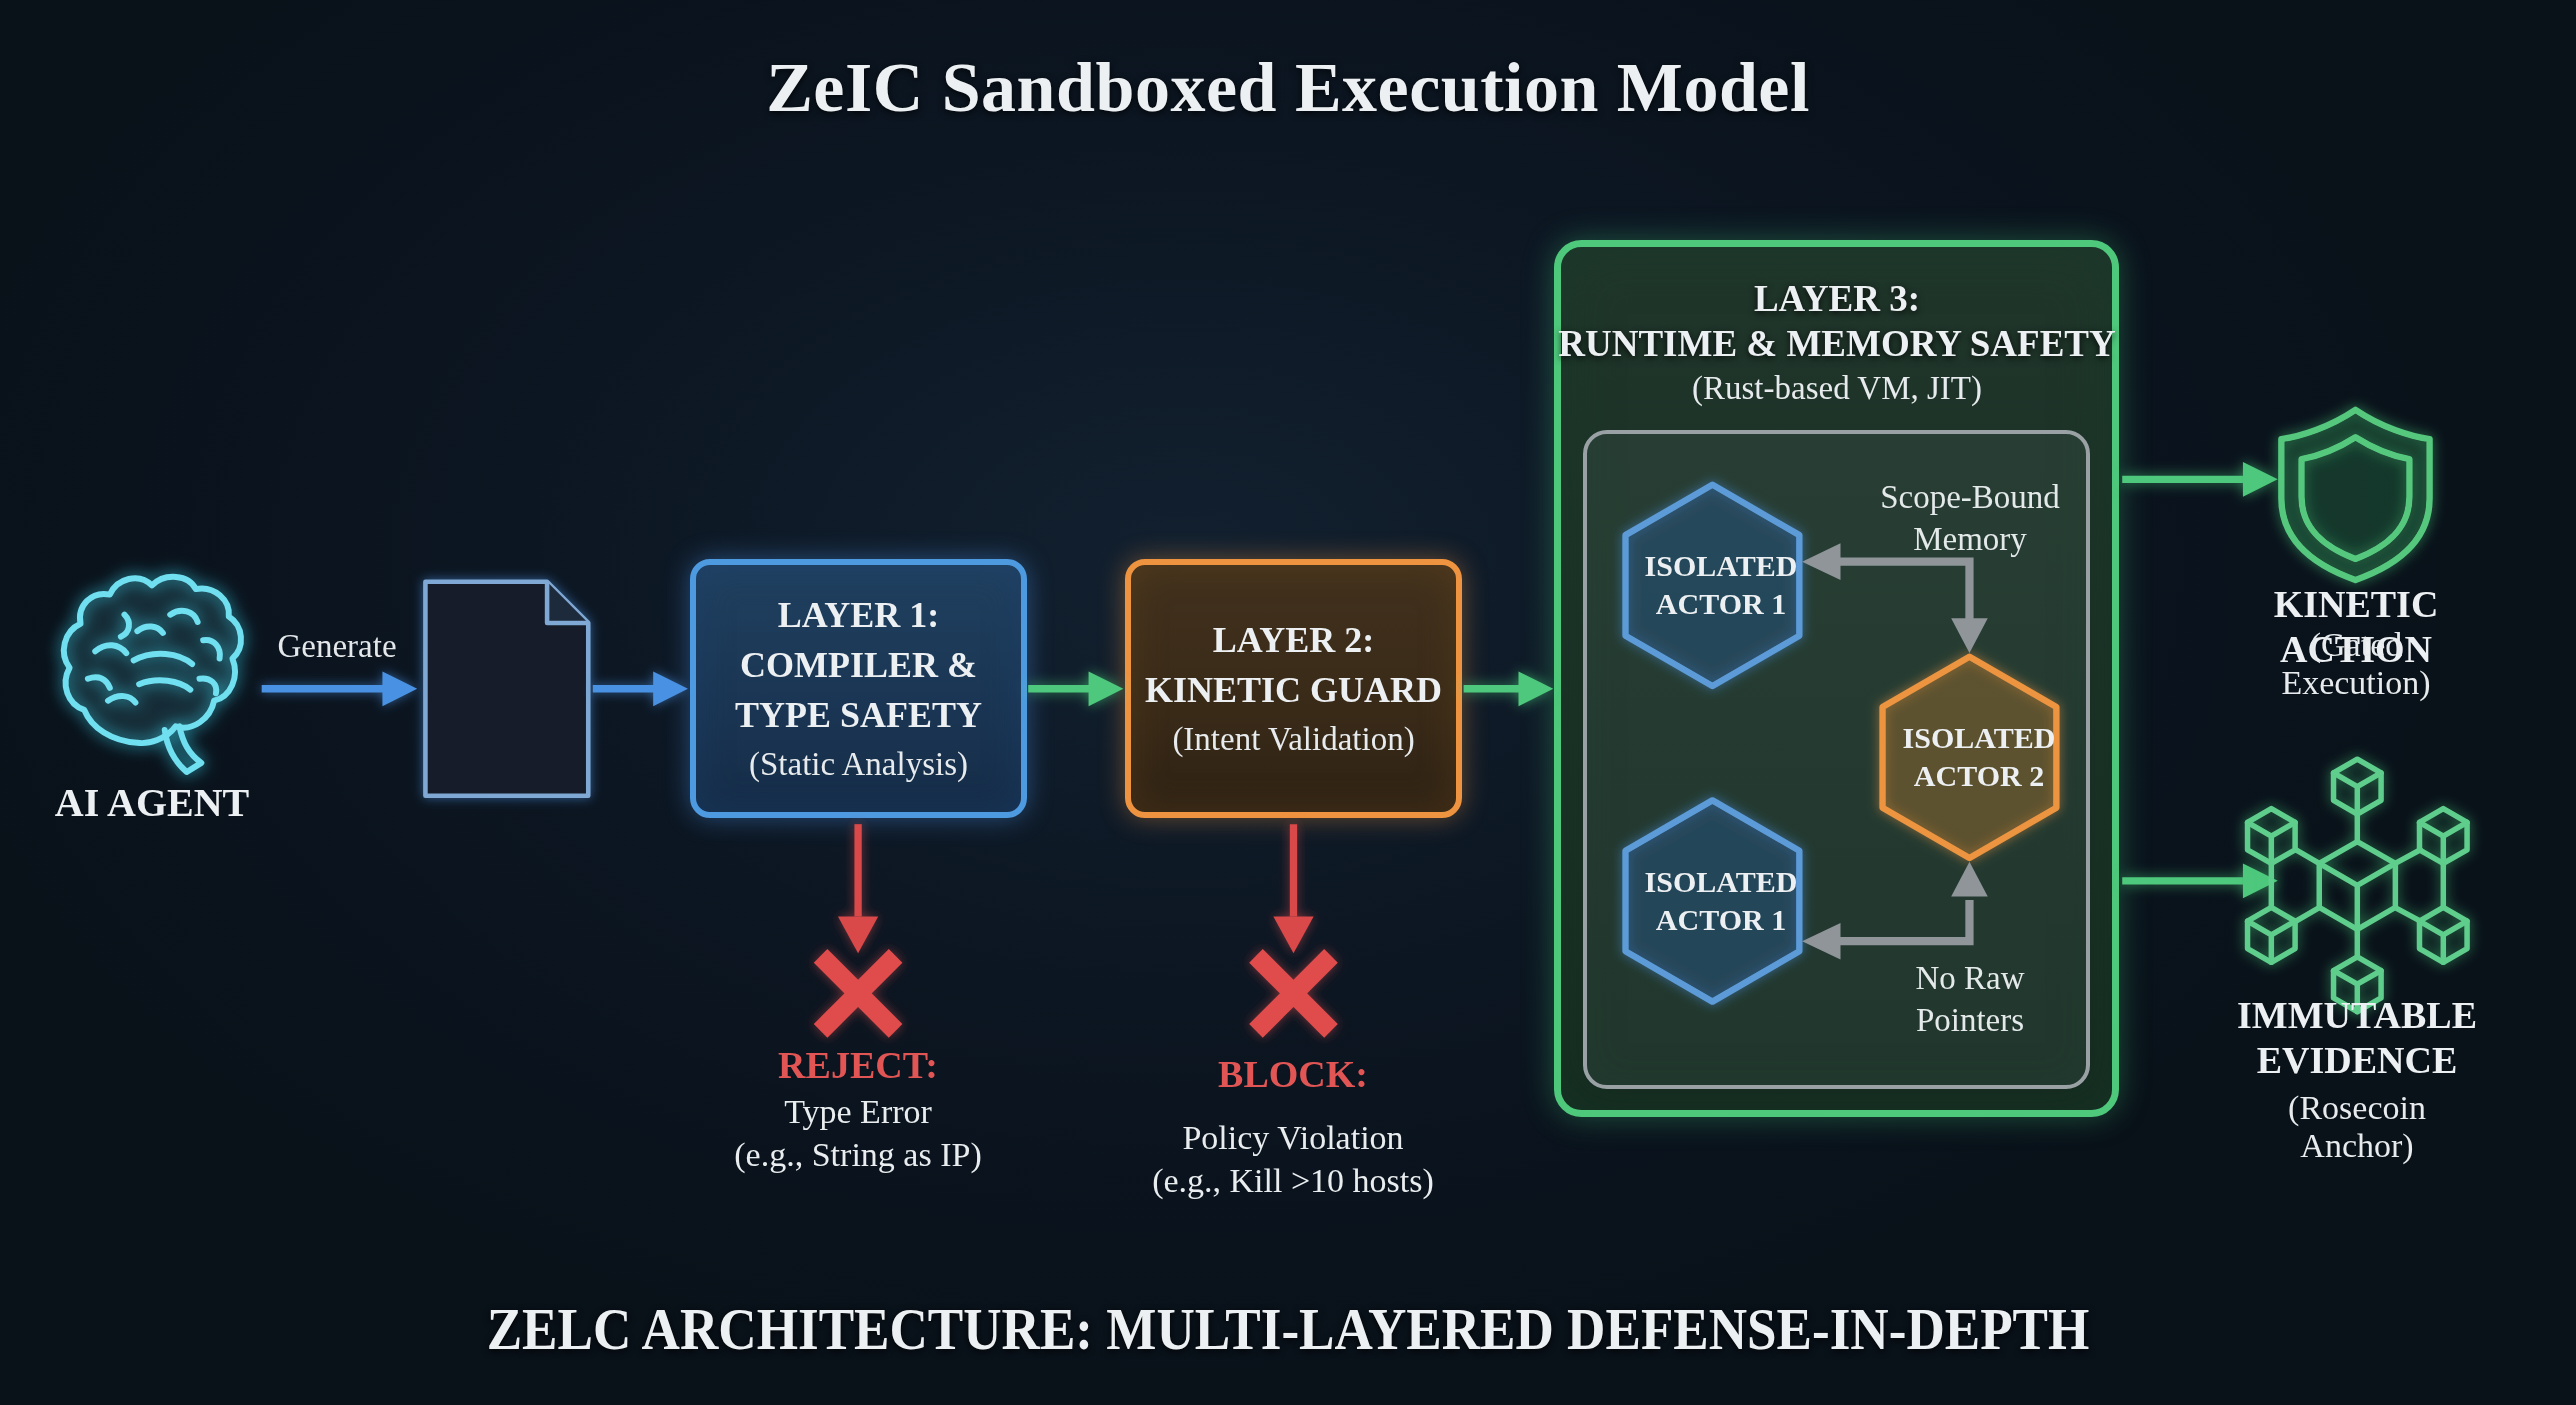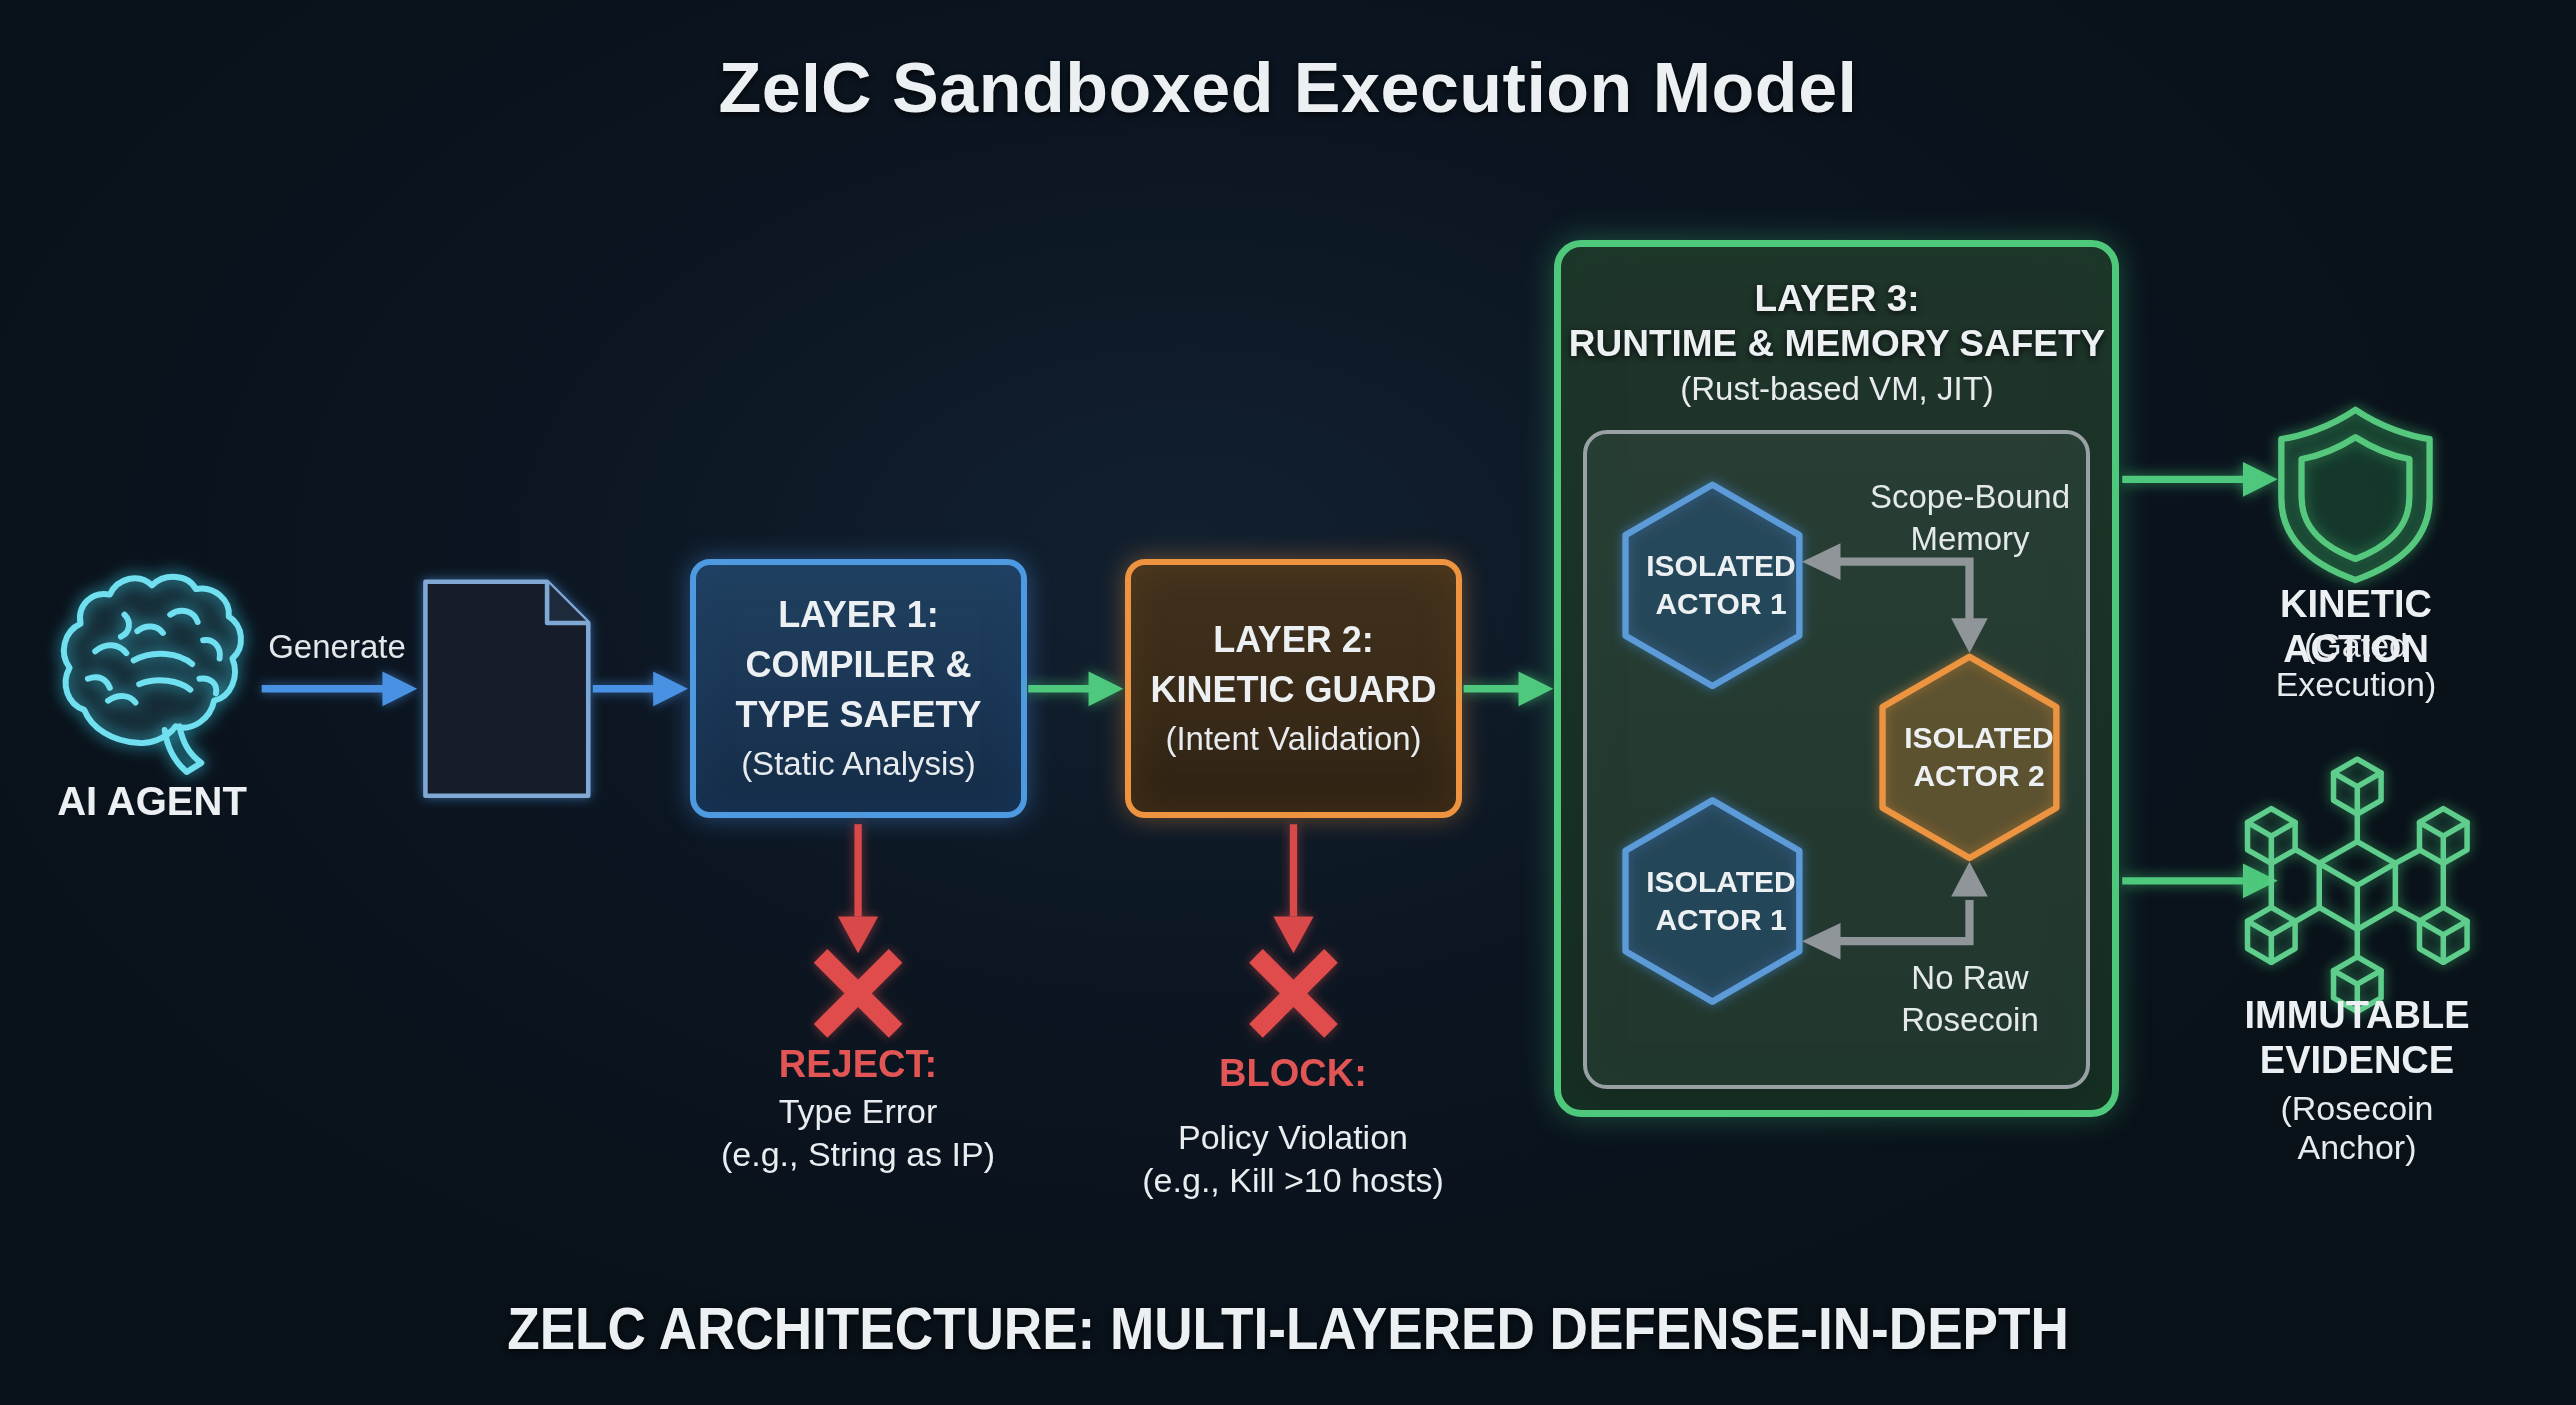--- a/index.html
+++ b/index.html
@@ -1,20 +1,20 @@
 <!DOCTYPE html>
 <html style="font-size:14.6px"><head>
 <meta charset="utf-8">
 <style>
   html,body{margin:0;padding:0;background:#070e17;}
   #stage{
     position:relative;width:2576px;height:1405px;overflow:hidden;
     background:
       radial-gradient(ellipse 1281px 823px at 46% 40%, #12202f 0%, #0c1622 52%, #091119 100%);
-    font-family:Liberation Sans, sans-serif;
+    font-family:Liberation Serif, serif;
     color:#edf0f2;
   }
   .t{position:absolute;white-space:pre-line;text-align:center;transform:translateX(-50%);}
   .shadow{text-shadow:0 1.8px 7.3px rgba(0,0,0,.8);}
   .title{top:48px;left:1288px;font-size:70px;font-weight:700;letter-spacing:0.5px;}
   .footer{top:1295px;left:1288px;font-size:59px;font-weight:700;transform:translateX(-50%) scaleX(.9);white-space:nowrap;}
   .box{position:absolute;box-sizing:border-box;}
   .layer1{left:690px;top:559px;width:337px;height:259px;border:6.4px solid #4e9ae0;border-radius:20px;
     background:linear-gradient(180deg,#20405f 0%,#1a3553 60%,#152c47 100%);
     box-shadow:0 0 25.6px rgba(74,145,226,.45), inset 0 0 37px rgba(30,70,120,.35);}
@@ -208,21 +208,21 @@
 
   <div class="t hexlab" style="top:585px;left:1712px;">ISOLATED
 ACTOR 1</div>
   <div class="t hexlab" style="top:757px;left:1970px;">ISOLATED
 ACTOR 2</div>
   <div class="t hexlab" style="top:901px;left:1712px;">ISOLATED
 ACTOR 1</div>
   <div class="t note" style="top:476px;left:1970px;">Scope-Bound
 Memory</div>
   <div class="t note" style="top:957px;left:1970px;">No Raw
-Rosecoin</div>
+Pointers</div>
 
   <div class="t redcap" style="top:1043px;left:858px;">REJECT:</div>
   <div class="t detail" style="top:1090px;left:858px;">Type Error
 (e.g., String as IP)</div>
   <div class="t redcap" style="top:1043px;left:1293px;margin-top:9px;">BLOCK:</div>
   <div class="t detail" style="top:1090px;left:1293px;margin-top:26px;">Policy Violation
 (e.g., Kill &gt;10 hosts)</div>
 
   <div class="t outcap" style="top:582px;left:2356px;">KINETIC ACTION</div>
   <div class="t outsub" style="top:626px;left:2356px;">(Gated Execution)</div>

